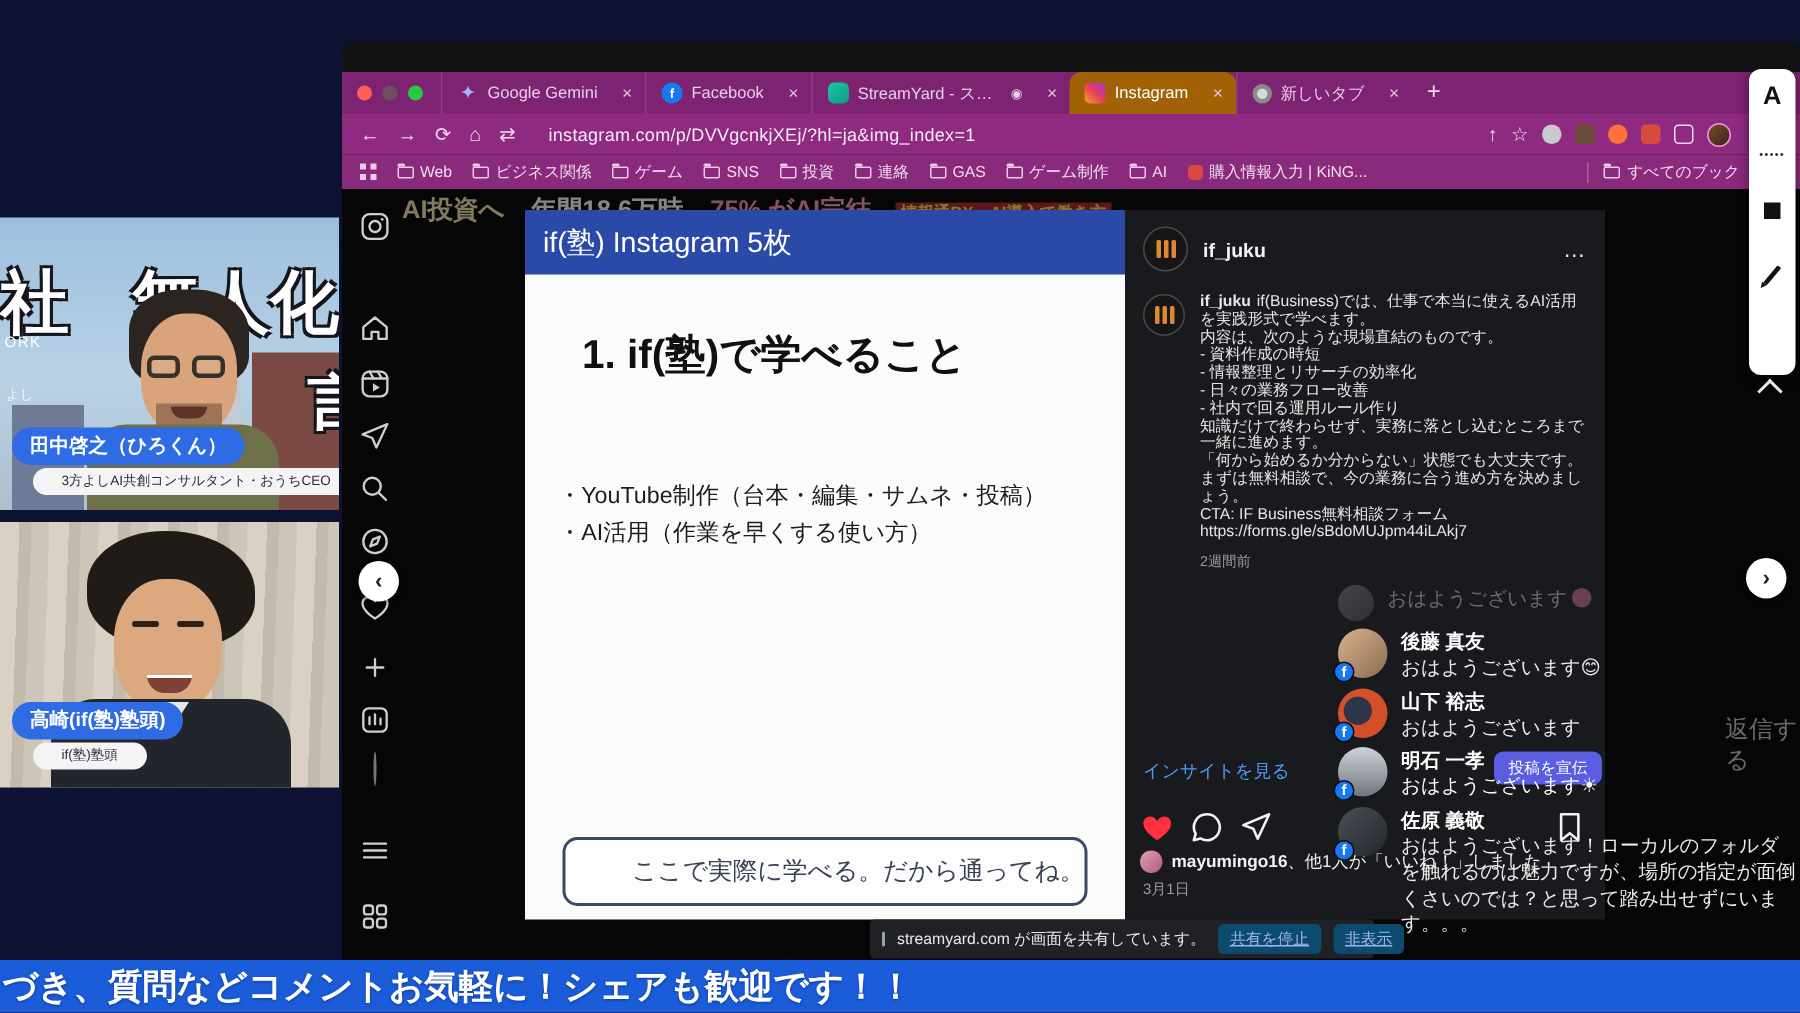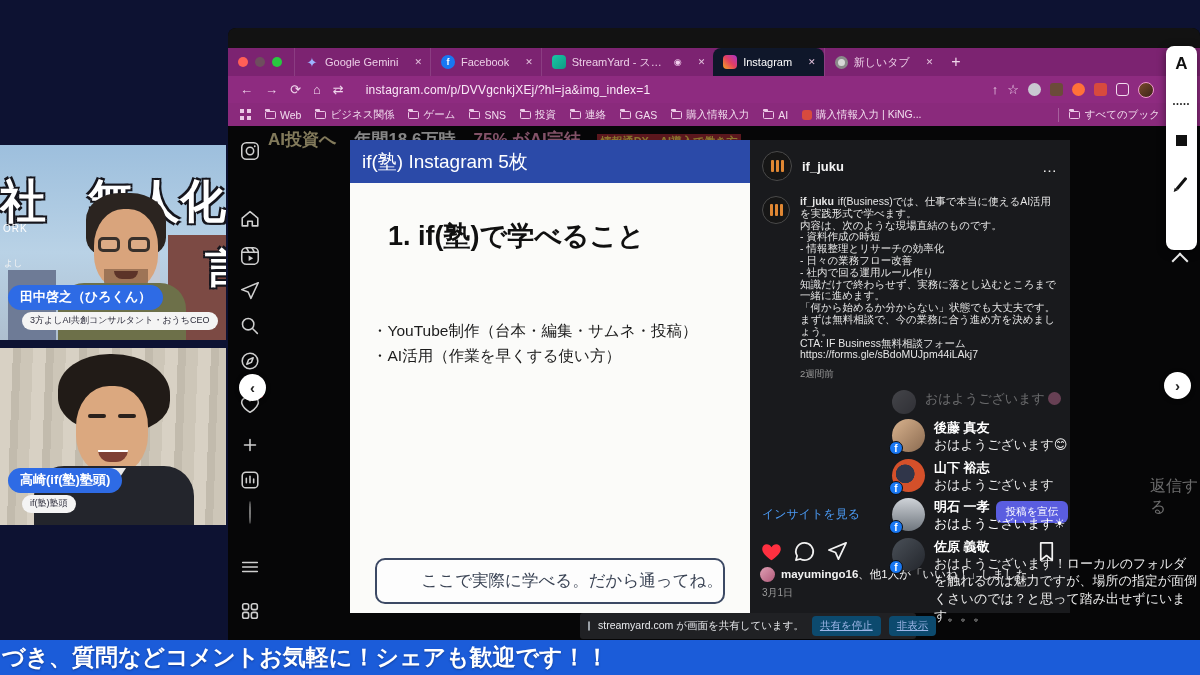--- a/index.html
+++ b/index.html
@@ -38,32 +38,32 @@
   .brow2a,.brow2b { position:absolute; width:18px; height:4px; background:#2a211c; border-radius:3px; }
   .brow2a { left:88px; top:66px; } .brow2b { left:118px; top:66px; }
   .mouth2 { left:98px; top:102px; width:30px; height:12px; background:#7e4034; border-radius:0 0 16px 16px; border-top:2px solid #fff; }
   .jacket2 { left:34px; top:118px; width:160px; height:62px; background:#23252c; border-radius:30px 30px 0 0; }
   .collar2 { left:100px; top:120px; width:26px; height:20px; background:#e9e9e9; clip-path:polygon(0 0,100% 0,50% 100%); }
   .name-tags { position:absolute; left:8px; z-index:5; }
   .cam1 .name-tags { bottom:10px; } .cam2 .name-tags { bottom:12px; }
   .name-pill { display:inline-block; background:#2e6be5; color:#fff; font-size:13px; font-weight:700;
     padding:3px 12px 4px; border-radius:15px; white-space:nowrap; }
   .sub-pill { display:block; width:fit-content; margin:2px 0 0 14px; background:#f4f4f4; color:#2b2b3a;
-    font-size:9px; padding:2px 8px 3px; border-radius:9px; white-space:nowrap; }
+    font-size:9px; padding:2px 19px 3px; border-radius:9px; white-space:nowrap; }
 
   
   .browser { position:absolute; left:228px; top:28px; width:972px; height:612px; background:#060606; border-radius:8px 8px 0 0; overflow:hidden; }
   .win-top { position:absolute; left:0; top:0; width:100%; height:20px; background:#121212; }
   .tabbar { position:absolute; left:0; top:20px; width:100%; height:28px; background:#7c2371; display:flex; align-items:center; }
   .lights { display:flex; gap:7px; padding:0 12px 0 10px; }
   .light { width:10px; height:10px; border-radius:50%; }
   .tab { display:flex; align-items:center; gap:6px; height:28px; padding:0 8px 0 10px; min-width:0; flex:0 0 auto;
     border-left:1px solid rgba(255,255,255,.12); color:#eccfe7; font-size:11px; }
   .tab .tlabel { max-width:96px; overflow:hidden; text-overflow:ellipsis; white-space:nowrap; }
-  .tab.active { background:#0f172a; color:#fff; border-radius:8px 8px 0 0; border-left:none; }
+  .tab.active { background:#a16207; color:#fff; border-radius:8px 8px 0 0; border-left:none; }
   .tab .close { margin-left:10px; font-size:9px; color:#e3c2dd; }
   .fav { width:14px; height:14px; border-radius:4px; flex:0 0 auto; display:flex; align-items:center; justify-content:center;
     font-size:9px; font-weight:700; color:#fff; }
   .fav-gem { background:transparent; color:#9db4ff; font-size:13px; }
   .fav-fb { background:#1877f2; border-radius:50%; }
   .fav-sy { background:linear-gradient(135deg,#18c7a6,#0f9b84); }
   .fav-ig { background:linear-gradient(45deg,#f5a623,#e4405f,#a832c9); }
   .fav-nt { background:#d8d8d8; border-radius:50%; border:3px solid #8a8a8a; width:13px; height:13px; }
   .newtab-btn { color:#efd7ea; font-size:16px; margin-left:10px; }
   .rec-dot { color:#f2cfee; font-size:9px; }
@@ -295,21 +295,21 @@
       <span class="bm">
           <span class="folder"></span>
           <span>連絡</span>
         </span>
       <span class="bm">
           <span class="folder"></span>
           <span>GAS</span>
         </span>
       <span class="bm">
           <span class="folder"></span>
-          <span>購入情報入力</span>
+          <span>ゲーム制作</span>
         </span>
       <span class="bm">
           <span class="folder"></span>
           <span>AI</span>
         </span>
       <span class="bm">
           <span class="ext c4" style="width:10px;height:10px"></span>
           <span>購入情報入力 | KiNG...</span>
         </span>
       <span class="bm bm-right">

